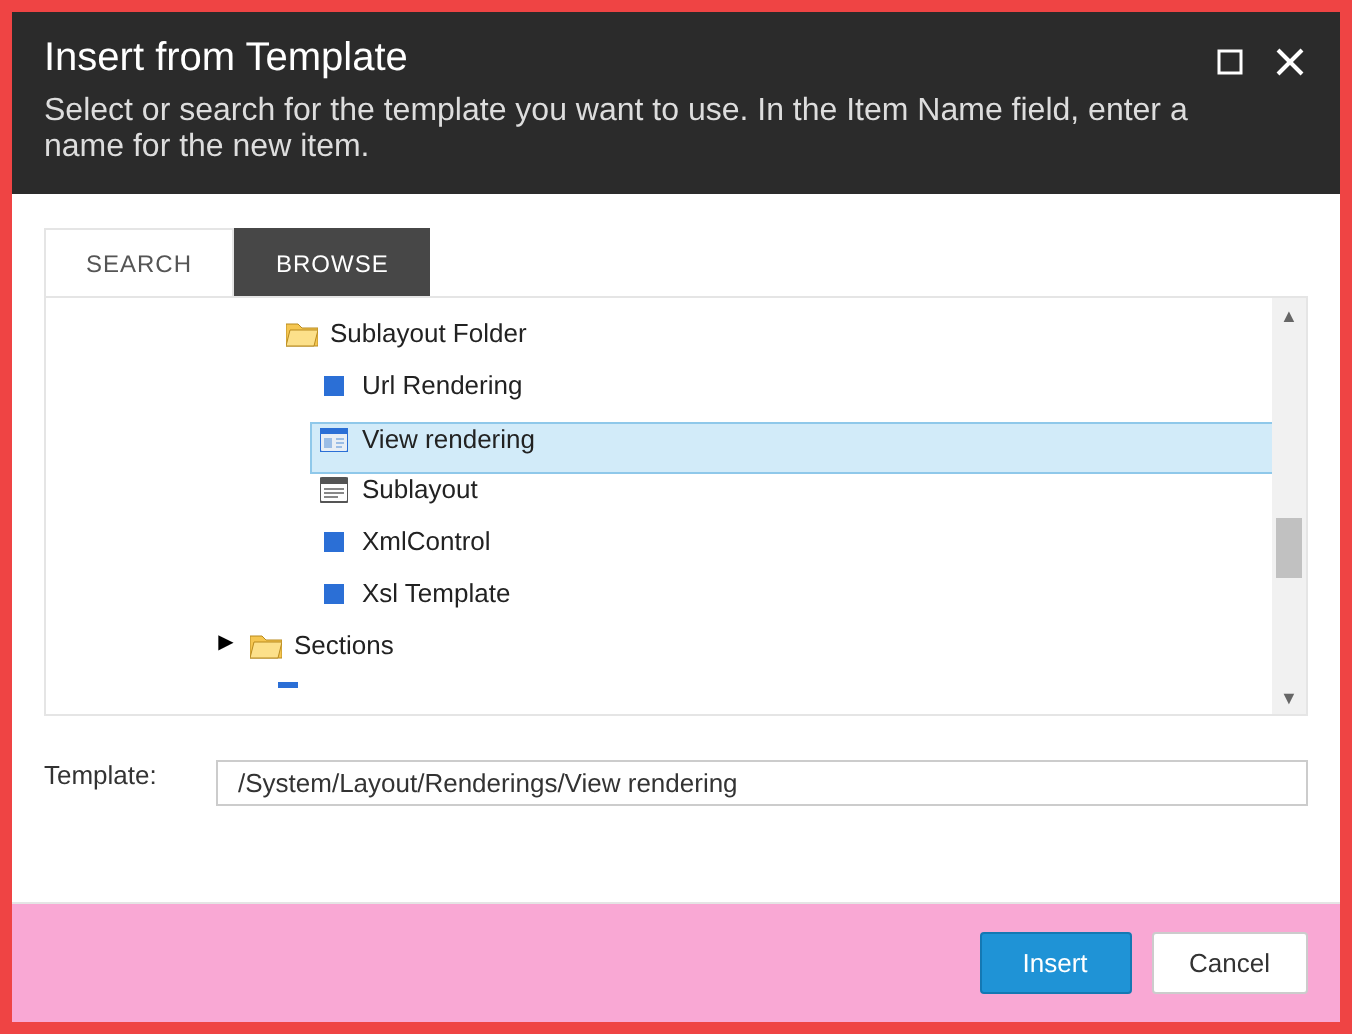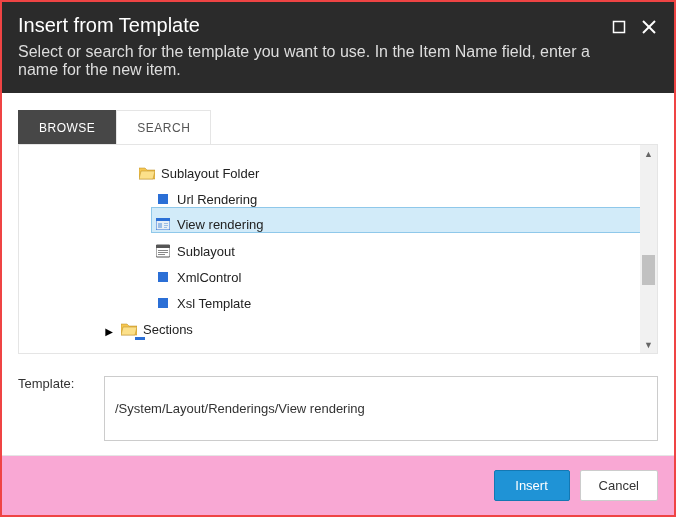--- a/index.html
+++ b/index.html
@@ -1,46 +1,46 @@
 <!DOCTYPE html>
 <html><head>
 <meta charset="utf-8">
 <style>
   * { box-sizing: border-box; }
   html, body { margin:0; padding:0; font-family: "Segoe UI", Arial, sans-serif; background:#fff; }
-  .dialog { width:676px; height:517px; display:flex; flex-direction:column; border:2px solid #ef4444; }
+  .dialog { width:676px; height:517px; display:flex; flex-direction:column; border:6px solid #ef4444; }
   .header { background:#2b2b2b; color:#fff; padding:12px 16px 14px 16px; display:flex; align-items:flex-start; position:relative; }
   .header-text { flex:1; }
   .header-title { font-size:20px; font-weight:400; margin:0 0 6px 0; }
   .header-sub { font-size:16px; color:#ddd; margin:0; }
   .header-icons { display:flex; gap:12px; align-items:center; padding-top:4px; }
   .hicon { width:18px; height:18px; display:flex; align-items:center; justify-content:center; cursor:pointer; }
   .hicon svg { stroke:#fff; }
   .tabs-row { display:flex; padding:16px 16px 0 16px; }
   .tab { font-size:12px; letter-spacing:0.5px; padding:10px 20px; border:1px solid #e5e5e5; border-bottom:none; background:#fff; color:#555; cursor:pointer; position:relative; top:1px; }
   .tab.active { background:#474747; color:#fff; border-color:#474747; }
   .panel { margin:0 16px 0 16px; border:1px solid #e5e5e5; height:210px; position:relative; overflow:hidden; }
   .tree { padding:10px 0 10px 80px; font-size:13px; color:#222; height:100%; overflow:hidden; }
-  .node { display:flex; align-items:flex-end; gap:6px; height:26px; padding:0 4px; margin-left:52px; }
+  .node { display:flex; align-items:flex-start; gap:6px; height:26px; padding:0 4px; margin-left:52px; }
   .node.selected { background:#d2ebf9; border:1px solid #8fc8ea; padding:0 3px; }
   .node.folder { margin-left:36px; }
   .node.sections-row { margin-left:0; }
   .caret { width:12px; display:flex; justify-content:center; color:#000; font-size:10px; }
   .icon { width:16px; height:16px; display:flex; align-items:center; justify-content:center; }
   .label { white-space:nowrap; }
   .extra-dash { margin-left:36px; height:12px; display:flex; align-items:flex-start; }
   .scrollbar { position:absolute; right:0; top:0; bottom:0; width:17px; background:#f1f1f1; }
   .sb-btn { position:absolute; left:0; width:17px; height:17px; background:#f1f1f1; display:flex; align-items:center; justify-content:center; color:#666; font-size:9px; }
   .sb-top { top:0; }
   .sb-bot { bottom:0; }
   .thumb { position:absolute; left:2px; width:13px; top:110px; height:30px; background:#c1c1c1; }
   .form { padding:22px 16px 0 16px; display:flex; flex-direction:column; gap:16px; }
   .form-row { display:flex; align-items:flex-start; gap:8px; }
   .form-label { width:78px; font-size:13px; color:#333; }
-  .form-input { flex:1; border:1px solid #ccc; padding:24px 10px; font-size:13px; font-family:inherit; color:#333; }
+  .form-input { flex:1; border:1px solid #ccc; padding:3px 10px; font-size:13px; font-family:inherit; color:#333; }
   .footer { margin-top:auto; background:#f9a8d4; border-top:1px solid #e5e5e5; padding:14px 16px; display:flex; justify-content:flex-end; gap:10px; }
   .btn { min-width:76px; padding:7px 18px; font-size:13px; border:1px solid #ccc; background:#fff; color:#333; cursor:pointer; border-radius:2px; }
   .btn.primary { background:#1f93d6; border-color:#1478b3; color:#fff; }
 </style>
 </head>
 <body>
 
 <div class="dialog">
 
   <div class="header">
@@ -57,22 +57,22 @@
       <div class="hicon">
         <svg width="16" height="16" viewBox="0 0 16 16">
             <line x1="2" y1="2" x2="14" y2="14" stroke-width="2"></line>
             <line x1="14" y1="2" x2="2" y2="14" stroke-width="2"></line>
           </svg>
       </div>
     </div>
   </div>
 
   <div class="tabs-row">
+    <div class="tab">SEARCH</div>
     <div class="tab active">BROWSE</div>
-    <div class="tab">SEARCH</div>
   </div>
 
   <div class="panel">
     <div class="tree">
 
       <div class="node folder">
         <span class="icon">
           <svg width="16" height="14" viewBox="0 0 16 14">
               <path d="M0 3 L0 13 L16 13 L16 4 L8 4 L6 2 L0 2 Z" fill="#f5c651" stroke="#b88a1f" stroke-width="0.5"></path>
               <path d="M0 13 L2 5 L16 5 L14 13 Z" fill="#fce08a" stroke="#b88a1f" stroke-width="0.5"></path>

